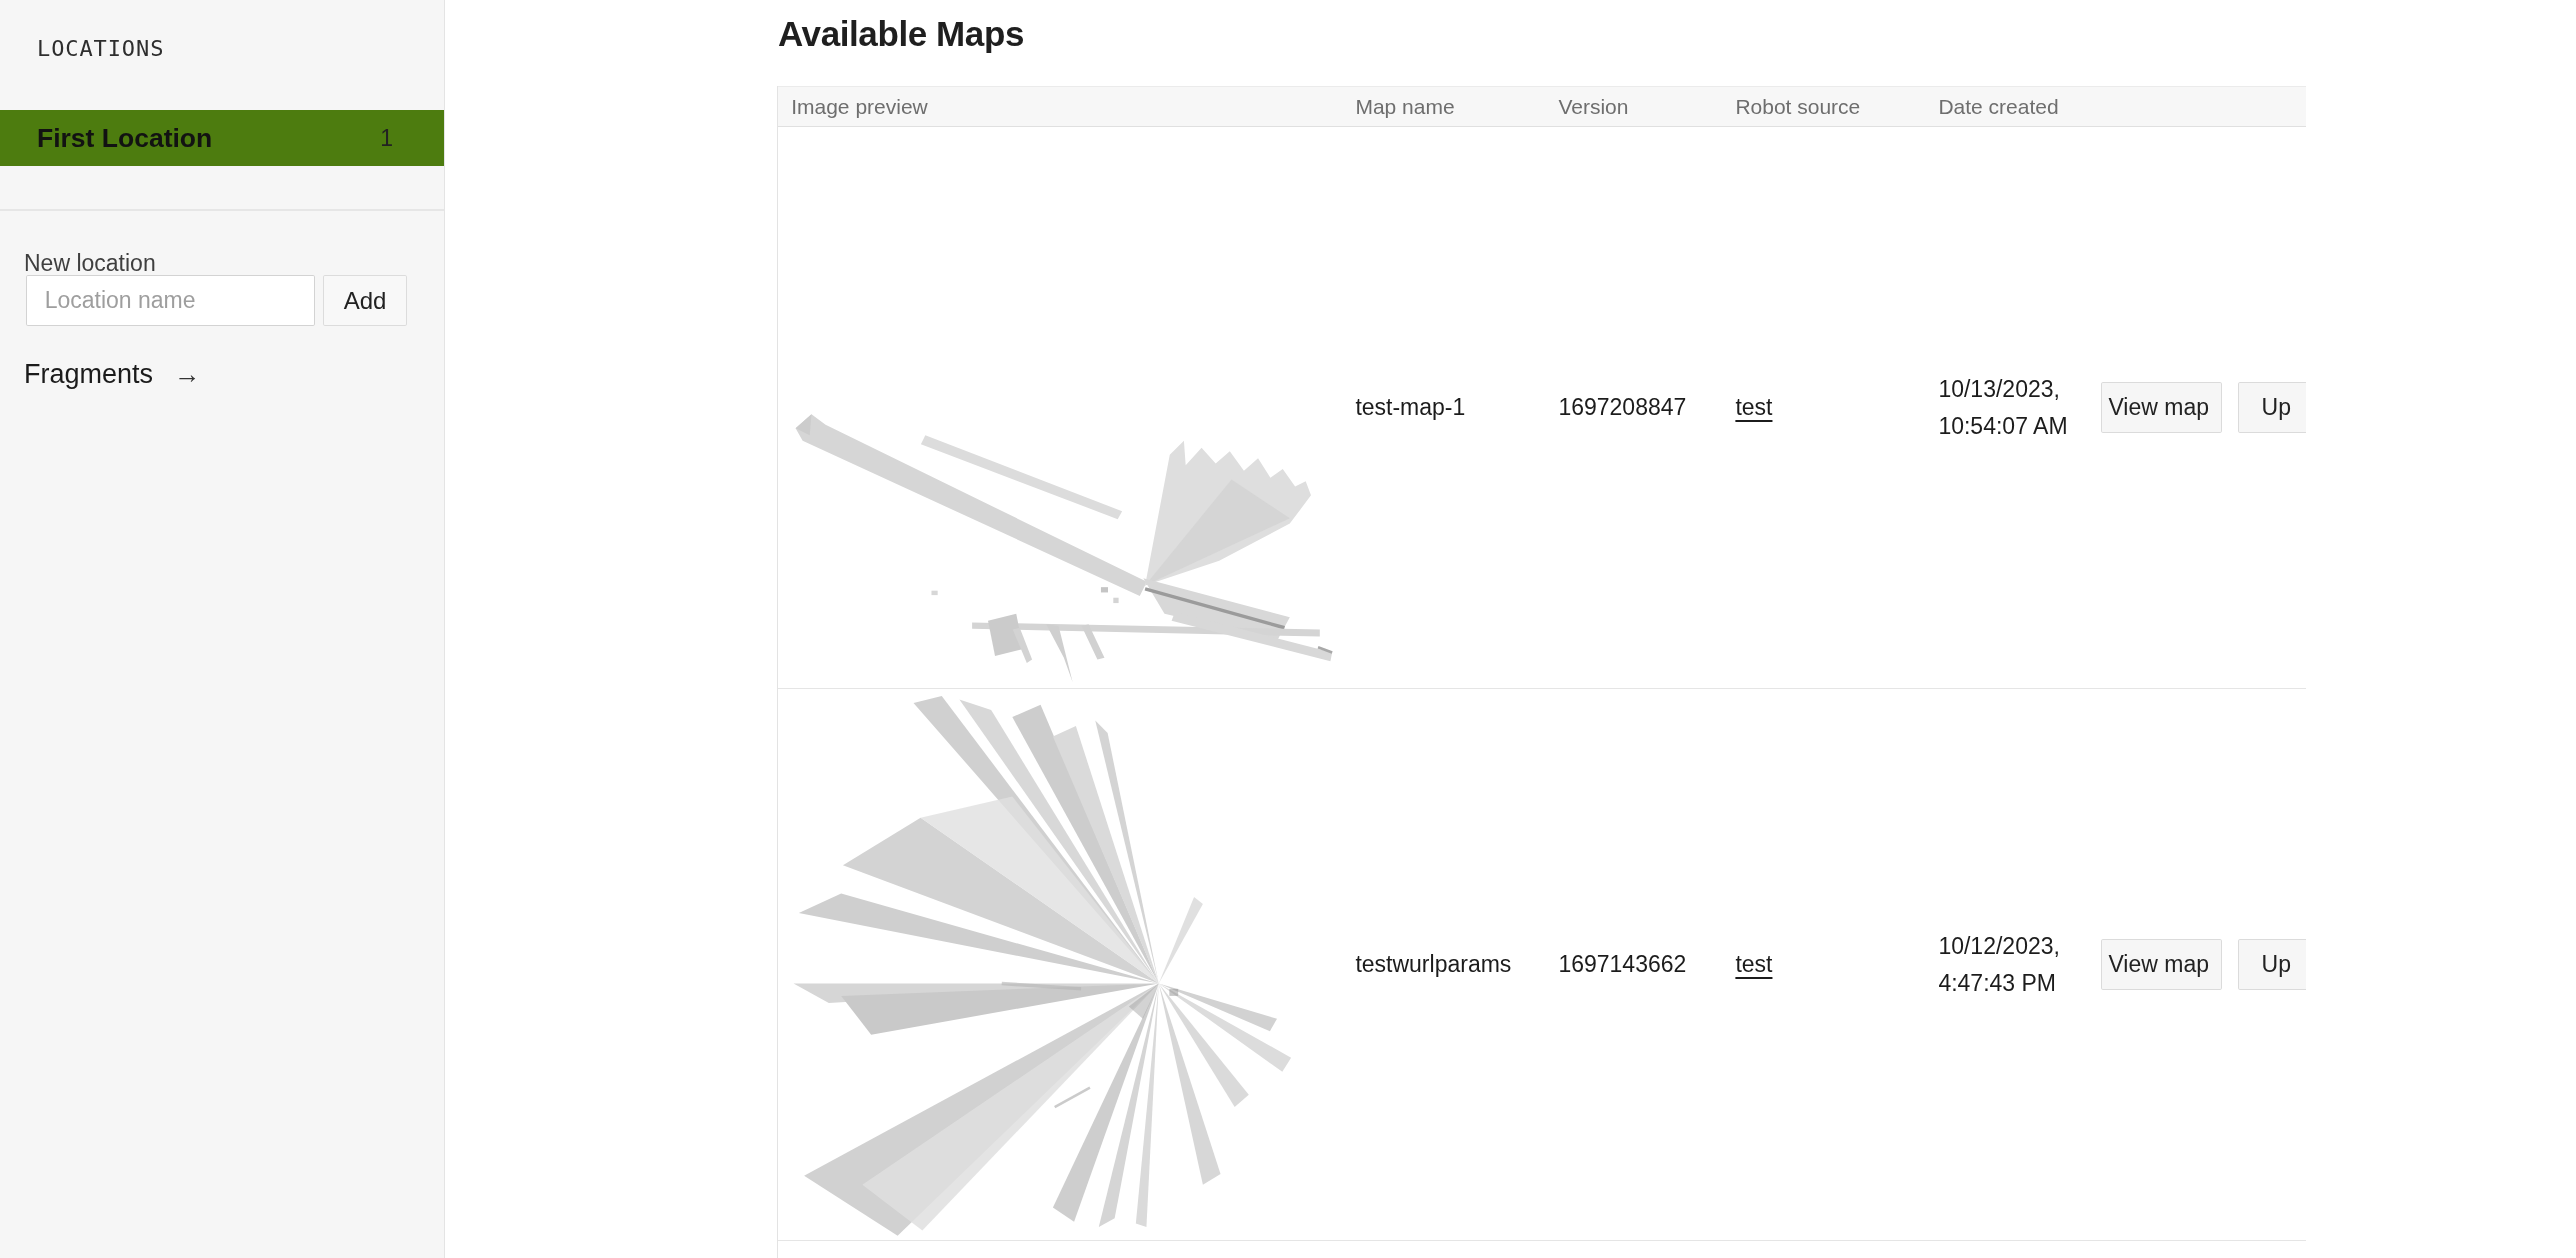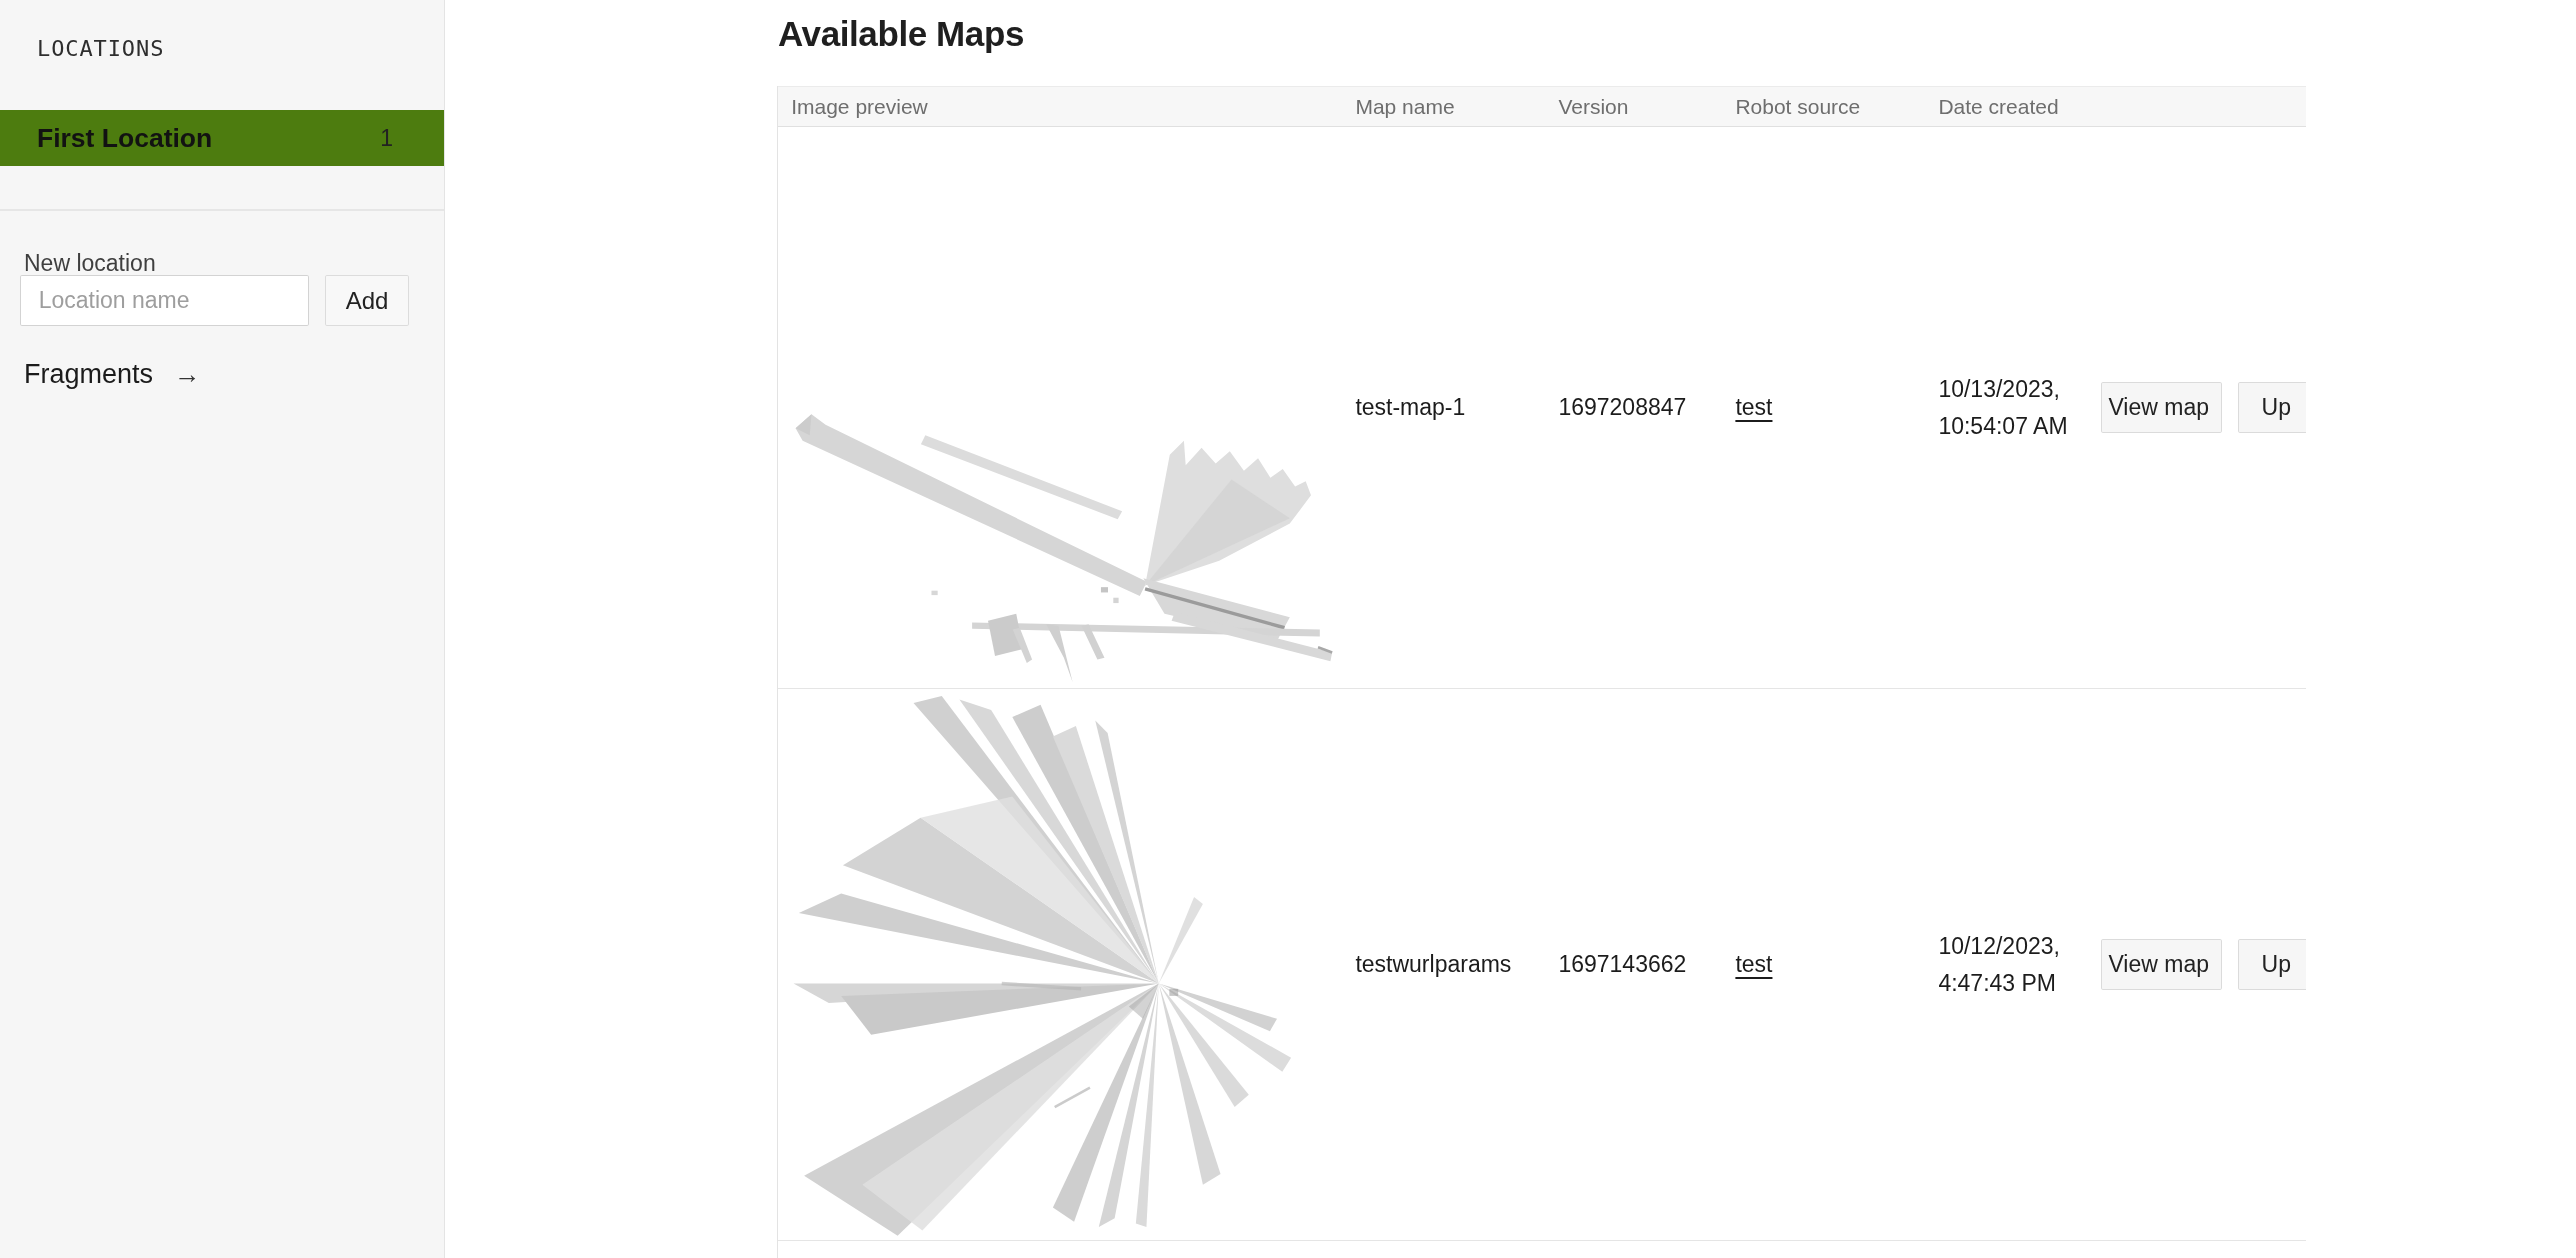--- a/index.html
+++ b/index.html
@@ -12,21 +12,21 @@
   .sb-title{position:absolute;left:37px;top:36px;
             font-family:"DejaVu Sans Mono", monospace;font-size:22px;color:#2e2e2e;
             letter-spacing:0.9px;}
   .loc-item{position:absolute;left:0;top:110px;width:444px;height:56px;background:#4d7c0f;
             display:flex;align-items:center;justify-content:space-between;
             padding:0 51px 0 37px;box-sizing:border-box;cursor:pointer;}
   .loc-name{font-size:26.5px;font-weight:bold;color:#121212;}
   .loc-count{font-size:23px;color:#222;}
   .sb-divider{position:absolute;left:0;top:209px;width:444px;height:1.8px;background:#e6e6e6;}
   .new-loc-label{position:absolute;left:24px;top:238px;font-size:23px;color:#3f3f3f;margin-top:12px;}
-  .new-loc-row{position:absolute;left:20px;top:275px;display:flex;gap:16px;align-items:flex-end;}
+  .new-loc-row{position:absolute;left:26px;top:275px;display:flex;gap:8px;align-items:flex-end;}
   .loc-input{width:289px;height:51px;box-sizing:border-box;border:1.8px solid #d3d3d3;
              background:#fff;font-family:"Liberation Sans",sans-serif;font-size:23px;
              color:#1c1c1c;padding:0 0 0 17.7px;outline:none;border-radius:1.8px;}
   .loc-input::placeholder{color:#9e9e9e;}
   .add-btn{width:84px;height:51px;box-sizing:border-box;border:1.8px solid #dcdcdc;
            background:#f8f8f8;font-family:"Liberation Sans",sans-serif;font-size:24px;
            color:#222;border-radius:1.8px;cursor:pointer;}
   .fragments{position:absolute;left:24px;top:353px;display:flex;align-items:center;gap:21px;
              font-size:27px;color:#1b1b1b;cursor:pointer;text-decoration:none;margin-top:6px;}
   .fragments .arrow{font-size:26.5px;color:#333;}

